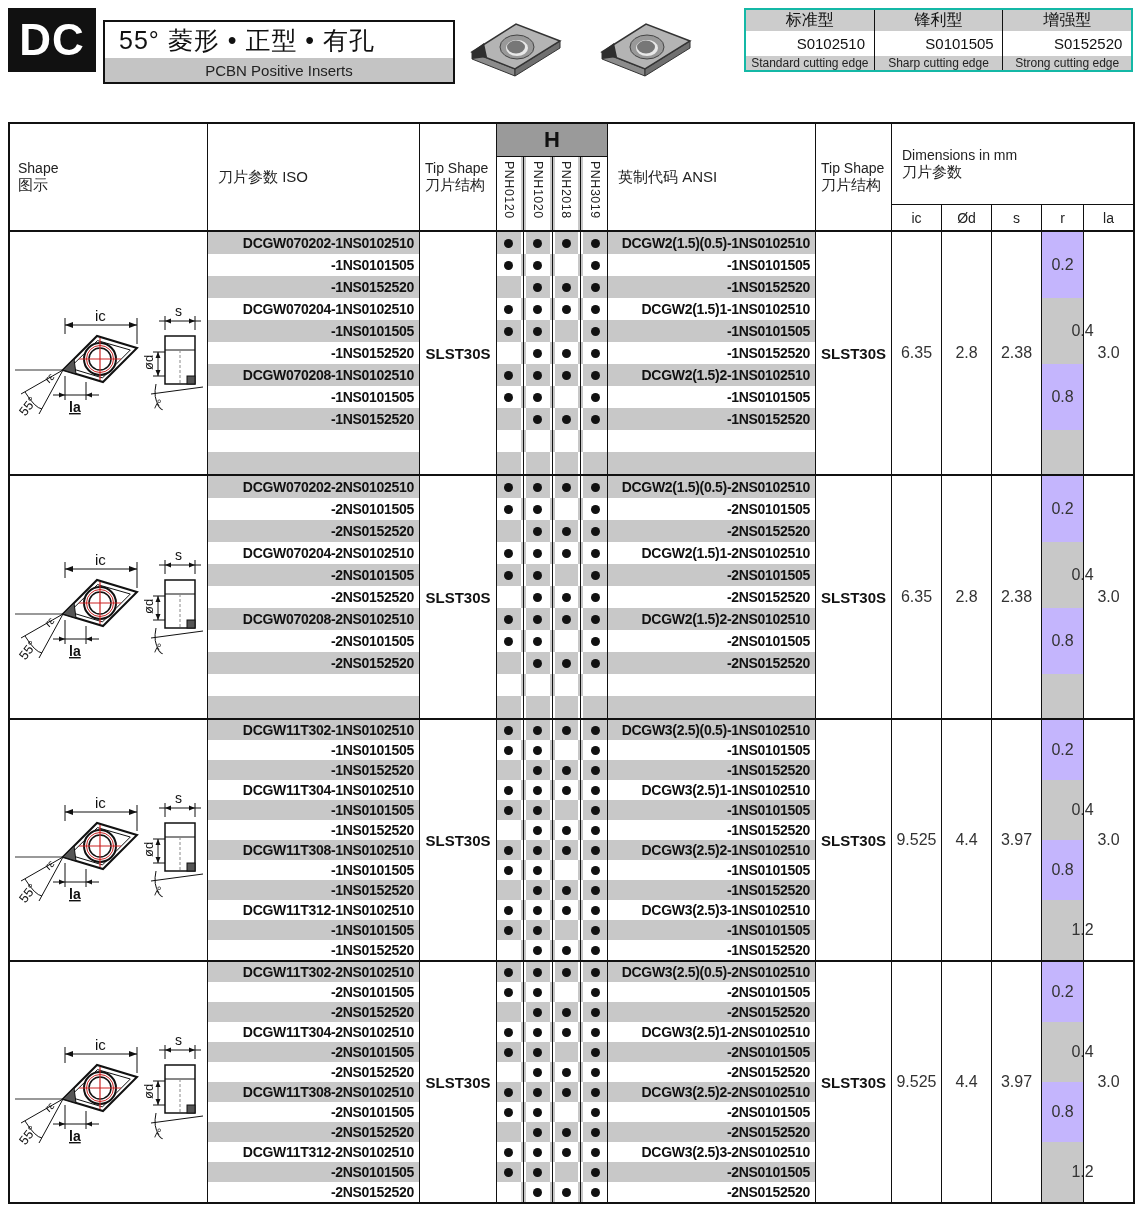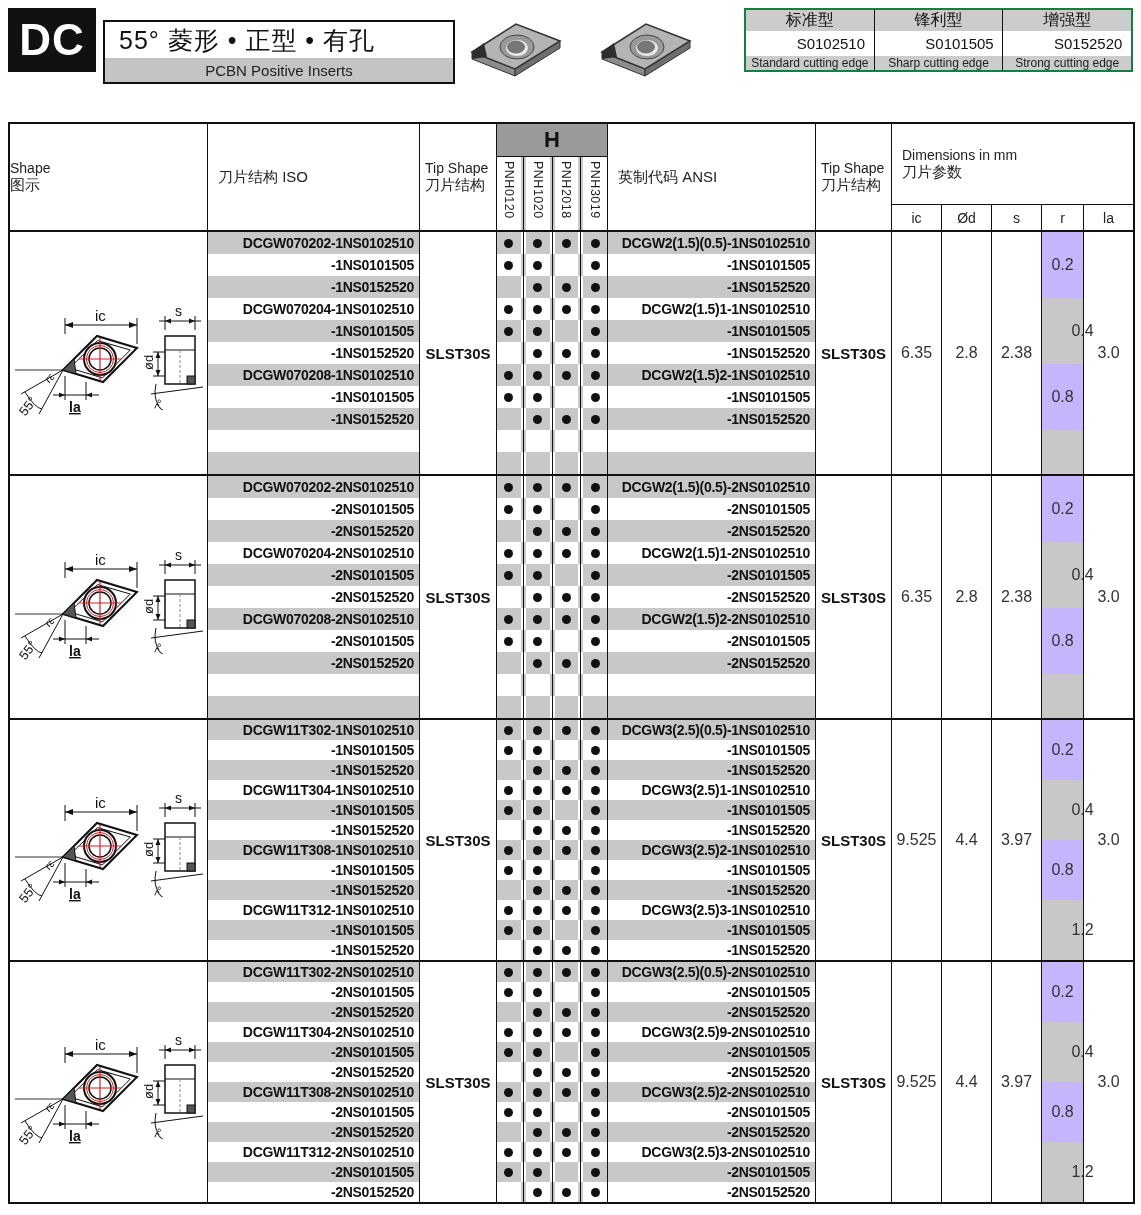--- a/index.html
+++ b/index.html
@@ -12,33 +12,33 @@
   .dc-box { position:absolute; left:0; top:0; width:88px; height:64px; background:#111;
             display:flex; align-items:center; justify-content:center; }
   .dc-box span { color:#fff; font-size:44px; font-weight:bold; letter-spacing:1px; }
   .title-box { position:absolute; left:95px; top:12px; width:352px; height:64px; border:2px solid #111; }
   .title-main { height:36px; display:flex; align-items:center; padding-left:14px;
                 font-size:25px; color:#111; letter-spacing:1px; }
   .title-sub { height:24px; background:#c4c4c4; display:flex; align-items:center; justify-content:center;
                font-size:15px; color:#222; }
   .inserts { position:absolute; left:452px; top:4px; }
 
-  .et { position:absolute; right:0; top:0; width:389px; height:64px; border:2px solid #15803d; display:flex; }
+  .et { position:absolute; right:0; top:0; width:389px; height:64px; border:2px solid #14b8a6; display:flex; }
   .et-col { flex:1; border-right:1px solid #111; display:flex; flex-direction:column; }
   .et-col:last-child { border-right:none; }
   .et-cn  { height:23px; background:#ccc; display:flex; align-items:center; justify-content:center; font-size:16px; }
   .et-code{ height:36px; background:#fff; display:flex; align-items:center; justify-content:center; font-size:15px;margin-left:42px; }
   .et-en  { flex:1; background:#ccc; display:flex; align-items:center; justify-content:center; font-size:12px; color:#222; }
 
   
   .mtable { position:absolute; top:122px; left:8px; width:1127px; border:2px solid #111; background:#fff; }
   .thead { display:flex; height:108px; border-bottom:2px solid #111; }
   .th { border-right:1px solid #111; display:flex; flex-direction:column; justify-content:center; font-size:14px; color:#222; }
   .th .cn { font-size:15px; }
-  .th-shape { width:198px; }
+  .th-shape { width:198px; padding-left:8px; }
   .th-iso   { width:212px; padding-left:10px; }
   .th-tip1  { width:77px; padding-left:5px; }
   .th-dots  { width:111px; padding:0; justify-content:flex-start; }
   .th-ansi  { width:208px; padding-left:10px; }
   .th-tip2  { width:76px; padding-left:5px; }
   .th-dims  { flex:1; border-right:none; padding:0; justify-content:flex-start; }
   .hbox { height:33px; background:#9a9a9a; border-bottom:1px solid #111;
           display:flex; align-items:center; justify-content:center; font-size:22px; font-weight:bold; color:#111; }
   .hlabels { flex:1; display:flex; background:#fff; }
   .hcell { flex:1; background:#fff; display:flex; justify-content:center; }
@@ -135,21 +135,21 @@
     </div>
   </div>
 
   <div class="mtable">
     <div class="thead">
       <div class="th th-shape">
         <div>Shape</div>
         <div class="cn">图示</div>
       </div>
       <div class="th th-iso">
-        <div class="cn">刀片结构  ISO</div>
+        <div class="cn">刀片参数  ISO</div>
       </div>
       <div class="th th-tip1">
         <div>Tip Shape</div>
         <div class="cn">刀片结构</div>
       </div>
       <div class="th th-dots">
         <div class="hbox">H</div>
         <div class="hlabels">
           <div class="hcell">
               <span>PNH0120</span>
@@ -1255,21 +1255,21 @@
               <div class="dgut"></div>
               <div class="dcell">
                 <div class="dot"></div>
               </div>
             </div>
           </div>
           <div class="gcell col-ansi">
             <div class="trow rg">DCGW3(2.5)(0.5)-2NS0102510</div>
             <div class="trow rw">-2NS0101505</div>
             <div class="trow rg">-2NS0152520</div>
-            <div class="trow rw">DCGW3(2.5)9-2NS0102510</div>
+            <div class="trow rw">DCGW3(2.5)1-2NS0102510</div>
             <div class="trow rg">-2NS0101505</div>
             <div class="trow rw">-2NS0152520</div>
             <div class="trow rg">DCGW3(2.5)2-2NS0102510</div>
             <div class="trow rw">-2NS0101505</div>
             <div class="trow rg">-2NS0152520</div>
             <div class="trow rw">DCGW3(2.5)3-2NS0102510</div>
             <div class="trow rg">-2NS0101505</div>
             <div class="trow rw">-2NS0152520</div>
           </div>
           <div class="gcell tip-cell tip2-cell">SLST30S</div>

